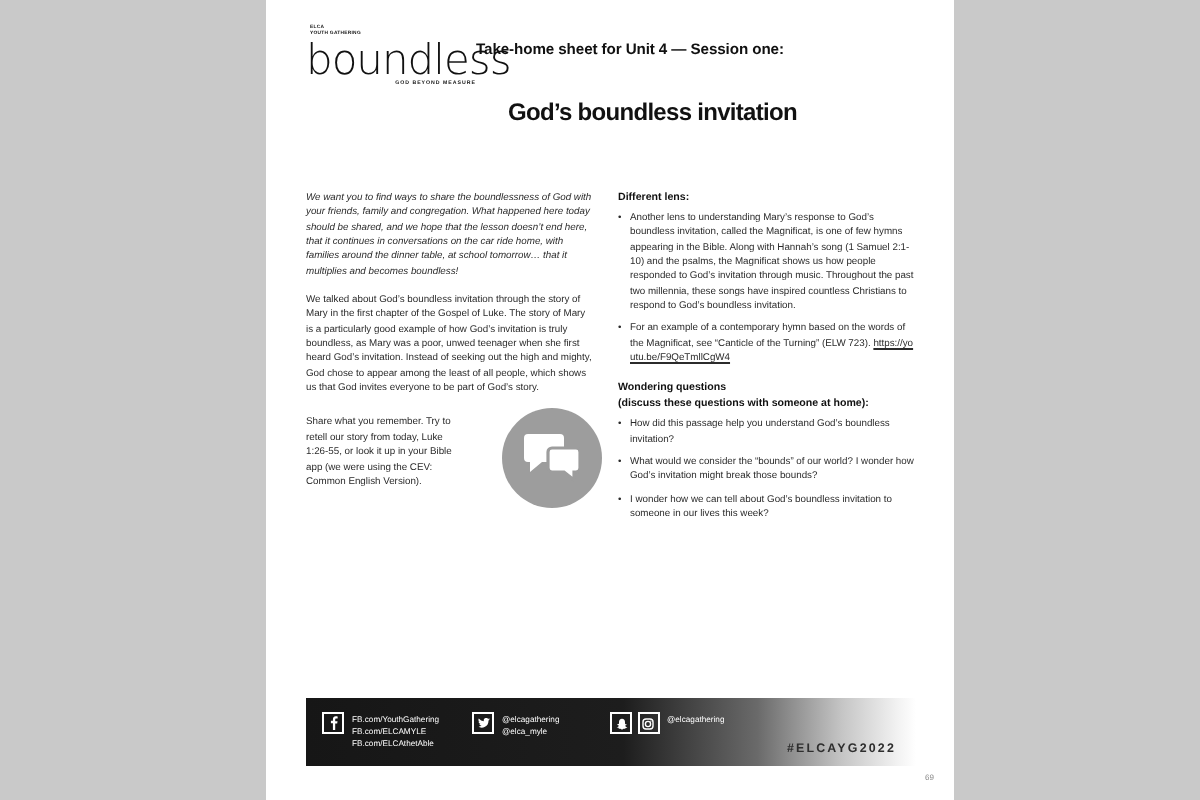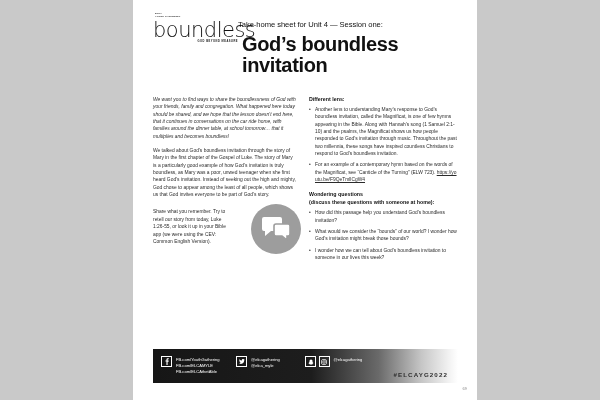--- a/index.html
+++ b/index.html
@@ -64,33 +64,33 @@
     padding-right: 1px;
   }
   .title-block {
     position: absolute;
     left: 105px;
     top: 20px;
     width: 225px;
   }
   .kicker {
     font-size: 7.6px;
-    font-weight: normal;
+    font-weight: bold;
     color: #111;
     letter-spacing: -0.05px;
     line-height: 10px;
     margin: 0 0 4px 0;
   }
   .headline {
-    font-size: 20px;
+    font-size: 12px;
     font-weight: bold;
     color: #111;
     line-height: 20.5px;
     letter-spacing: -0.35px;
-    margin: 4px;
+    margin: 16px;
   }
 
   
   .col-left {
     position: absolute;
     left: 20px;
     top: 96px;
     width: 143px;
   }
   .col-right {

